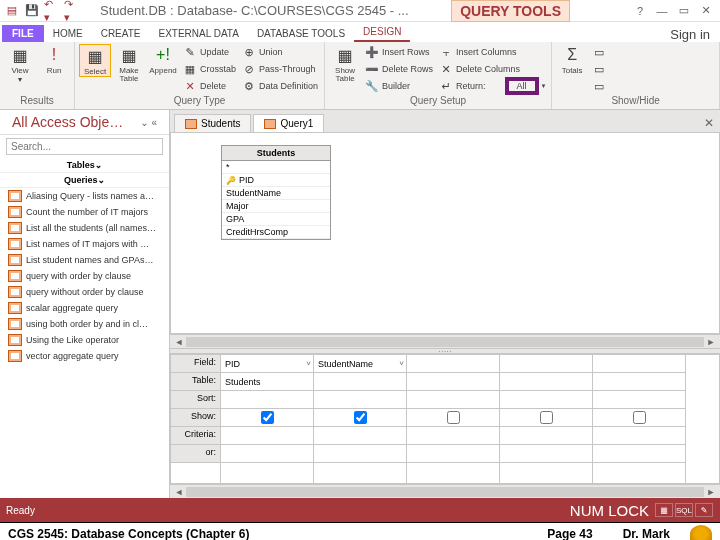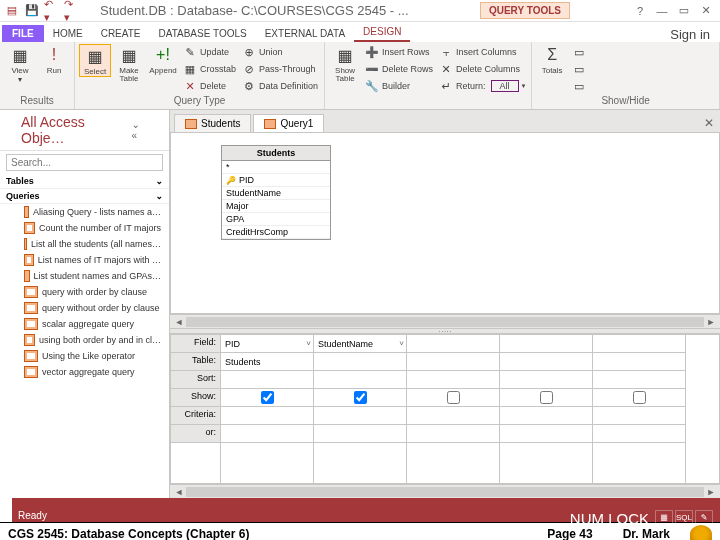--- a/index.html
+++ b/index.html
@@ -3,21 +3,21 @@
 <meta charset="utf-8">
 <style>
 * { margin:0; padding:0; box-sizing:border-box; font-family:"Segoe UI",Arial,sans-serif; }
 body { background:#fff; width:720px; height:540px; overflow:hidden; position:relative; }
 
 
 .titlebar { height:22px; background:#fff; display:flex; align-items:center; font-size:10px; color:#444; border-bottom:1px solid #e0e0e0; }
 .titlebar .qat { display:flex; align-items:center; gap:4px; padding-left:4px; }
 .titlebar .qat-icon { width:16px; height:16px; display:flex; align-items:center; justify-content:center; font-size:11px; color:#a4373a; }
 .titlebar .title { flex:1; text-align:left; padding-left:20px; color:#666; font-size:13px; overflow:hidden; white-space:nowrap; }
-.titlebar .context-tab { background:#fce4d6; padding:2px 8px; color:#a4373a; font-size:10px; font-weight:600; border:1px solid #e8b890; }
+.titlebar .context-tab { background:#fce4d6; padding:2px 8px; color:#a4373a; font-size:14px; font-weight:600; border:1px solid #e8b890; }
 .titlebar .win-controls { display:flex; gap:2px; padding-right:4px; }
 .titlebar .win-btn { width:20px; height:16px; display:flex; align-items:center; justify-content:center; font-size:11px; color:#666; }
 
 
 .ribbon-tabs { height:20px; display:flex; align-items:flex-end; font-size:10px; background:#fff; padding-left:2px; }
 .ribbon-tabs .file-tab { background:#8b5cf6; color:#fff; padding:3px 10px; font-weight:600; }
 .ribbon-tabs .tab { padding:3px 9px; color:#444; font-size:10px; }
 .ribbon-tabs .tab.active { color:#a4373a; border-bottom:2px solid #a4373a; }
 .ribbon-tabs .signin { margin-left:auto; padding-right:10px; color:#444; font-size:13px; }
 
@@ -29,26 +29,26 @@
 .btn-lg { width:32px; display:flex; flex-direction:column; align-items:center; gap:1px; }
 .btn-lg .ico { width:22px; height:22px; display:flex; align-items:center; justify-content:center; font-size:16px; }
 .btn-lg .lbl { font-size:8px; text-align:center; line-height:1; }
 .btn-col { display:flex; flex-direction:column; gap:1px; }
 .btn-sm { display:flex; align-items:center; gap:3px; font-size:9px; height:16px; padding:0 2px; }
 .btn-sm .ico { width:14px; height:14px; display:flex; align-items:center; justify-content:center; font-size:11px; }
 
 
 .docarea { display:flex; height:388px; }
 .nav-pane { width:170px; border-right:1px solid #c8c6c4; background:#fff; display:flex; flex-direction:column; font-size:10px; }
-.nav-header { padding:4px 21px; color:#a4373a; font-size:14px; display:flex; align-items:center; justify-content:space-between; border-bottom:1px solid #e0e0e0; }
+.nav-header { padding:4px 12px; color:#a4373a; font-size:14px; display:flex; align-items:center; justify-content:space-between; border-bottom:1px solid #e0e0e0; }
 .nav-header .chev { font-size:10px; color:#666; }
 .nav-search { margin:3px 6px; }
 .nav-search input { width:100%; font-size:10px; padding:2px 4px; border:1px solid #c8c6c4; }
-.nav-section { padding:2px 6px; font-size:9px; font-weight:600; display:flex; justify-content:space-between; align-items:center; border-bottom:1px solid #eee; }
-.nav-items { flex:1; overflow:hidden;margin-left:16px; }
+.nav-section { padding:2px 6px; font-size:9px; font-weight:600; display:flex; justify-content:center; align-items:center; border-bottom:1px solid #eee; }
+.nav-items { flex:1; overflow:hidden; }
 .nav-item { display:flex; align-items:center; gap:4px; padding:2px 8px; font-size:9px; color:#333; white-space:nowrap; overflow:hidden; text-overflow:ellipsis; }
 .nav-item .qico { width:14px; height:12px; background:#f4b183; border:1px solid #c65911; position:relative; }
 .nav-item .qico::after { content:''; position:absolute; top:2px; left:2px; right:2px; bottom:2px; background:#fff; }
 
 
 .main { flex:1; display:flex; flex-direction:column; background:#404040; }
 .doc-tabs { height:22px; background:#e8e6e4; display:flex; align-items:flex-end; padding-left:4px; font-size:10px; }
 .doc-tab { background:#f3f2f1; padding:3px 10px; border:1px solid #c8c6c4; border-bottom:none; display:flex; align-items:center; gap:4px; margin-right:2px; }
 .doc-tab.active { background:#fff; }
 .doc-tab .tico { width:12px; height:10px; background:#f4b183; border:1px solid #c65911; }
@@ -56,36 +56,36 @@
 
 .design-upper { flex:1; background:#fff; margin:0; border:1px solid #c8c6c4; position:relative; overflow:auto; }
 .table-box { position:absolute; top:12px; left:50px; width:110px; border:1px solid #999; background:#fff; font-size:9px; }
 .table-box .tb-head { background:#e8e6e4; padding:2px 4px; font-weight:600; border-bottom:1px solid #999; text-align:center; }
 .table-box .tb-row { padding:1px 4px; border-bottom:1px solid #eee; display:flex; align-items:center; gap:3px; }
 .table-box .key { color:#f0ab00; font-size:8px; }
 
 .splitter { height:6px; background:#e8e6e4; border-top:1px solid #c8c6c4; border-bottom:1px solid #c8c6c4; position:relative; }
 .splitter::after { content:'·····'; position:absolute; left:50%; transform:translateX(-50%); font-size:8px; color:#888; line-height:6px; }
 
-.design-grid { height:150px; background:#fff; border:1px solid #c8c6c4; display:flex; font-size:10px; overflow:auto; }
+.design-grid { height:130px; background:#fff; border:1px solid #c8c6c4; display:flex; font-size:10px; overflow:auto; }
 .grid-labels { width:50px; border-right:1px solid #c8c6c4; }
 .grid-labels div { height:18px; border-bottom:1px solid #c8c6c4; padding:2px 4px; text-align:right; font-size:9px; background:#e8e6e4; }
 .grid-cols { display:flex; flex:1; }
 .grid-col { width:93px; border-right:1px solid #c8c6c4; }
 .grid-col div { height:18px; border-bottom:1px solid #c8c6c4; padding:2px 4px; font-size:9px; display:flex; align-items:center; justify-content:flex-start; position:relative; }
 .grid-col .dd::after { content:'˅'; position:absolute; right:2px; color:#666; font-size:8px; }
 .grid-col .chk { justify-content:center; }
 .grid-col .chk input { margin:0; }
 
 .hscroll { height:14px; background:#e8e6e4; border-top:1px solid #c8c6c4; display:flex; align-items:center; font-size:9px; padding:0 2px; }
 .hscroll .arrow { width:14px; text-align:center; color:#666; }
 .hscroll .track { flex:1; height:10px; background:#d0cecc; position:relative; }
 
 
-.statusbar { height:20px; background:#a4373a; color:#fff; display:flex; font-size:10px; padding:12px 6px;margin-left:12px; }
+.statusbar { height:20px; background:#a4373a; color:#fff; display:flex; align-items:center; font-size:10px; padding:12px 6px; }
 .statusbar .status-left { flex:1; }
 .statusbar .status-item { padding:0 5px; font-size:15px; }
 .statusbar .view-btn { width:18px; height:14px; margin:0 1px; display:flex; align-items:center; justify-content:center; border:1px solid rgba(255,255,255,0.3); font-size:8px; }
 
 
 .slide-footer { height:22px; background:#fff; border-top:1px solid #000; display:flex; align-items:center; font-size:12px; font-weight:bold; font-family:"Times New Roman",serif; padding:0 8px; }
 .slide-footer .course { flex:1; }
 .slide-footer .page { flex:0 0 auto; padding:0 30px; }
 .slide-footer .author { flex:0 0 auto; padding-right:20px; }
 .slide-footer .logo { width:22px; height:18px; background:radial-gradient(circle,#f0ab00 40%,#c67c00 100%); border-radius:50% 50% 0 0; }
@@ -108,22 +108,22 @@
     <span class="win-btn">—</span>
     <span class="win-btn">▭</span>
     <span class="win-btn">✕</span>
   </div>
 </div>
 
 <div class="ribbon-tabs">
   <div class="file-tab">FILE</div>
   <div class="tab">HOME</div>
   <div class="tab">CREATE</div>
+  <div class="tab">EXTERNAL DATA</div>
   <div class="tab">DATABASE TOOLS</div>
-  <div class="tab">EXTERNAL DATA</div>
   <div class="tab active">DESIGN</div>
   <div class="signin">Sign in</div>
 </div>
 
 <div class="ribbon">
   <div class="group">
     <div class="group-body">
       <div class="btn-lg">
           <div class="ico">▦</div>
           <div class="lbl">View</div>
@@ -208,25 +208,26 @@
             <span class="ico">⫟</span>
             <span>Insert Columns</span>
           </div>
         <div class="btn-sm">
             <span class="ico">✕</span>
             <span>Delete Columns</span>
           </div>
         <div class="btn-sm">
             <span class="ico">↵</span>
             <span>Return:</span>
-            <span style="border:1px solid #701a75;padding:0 8px;margin-left:2px">All</span>
+            <span style="border:4px solid #701a75;padding:0 8px;margin-left:16px">All</span>
             <span style="font-size:7px">▾</span>
           </div>
       </div>
     </div>
+    <div class="group-label">Query Setup</div>
   </div>
   <div class="group" style="flex:1">
     <div class="group-body">
       <div class="btn-lg">
           <div class="ico">Σ</div>
           <div class="lbl">Totals</div>
         </div>
       <div class="btn-col">
         <div class="btn-sm">
             <span class="ico">▭</span>

